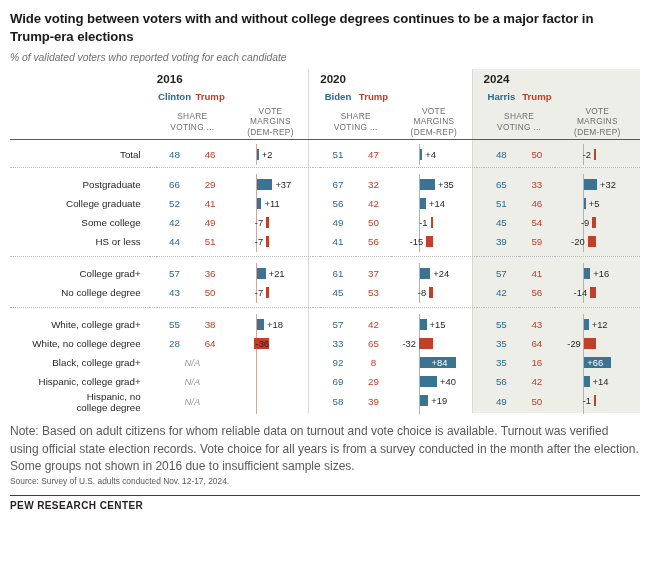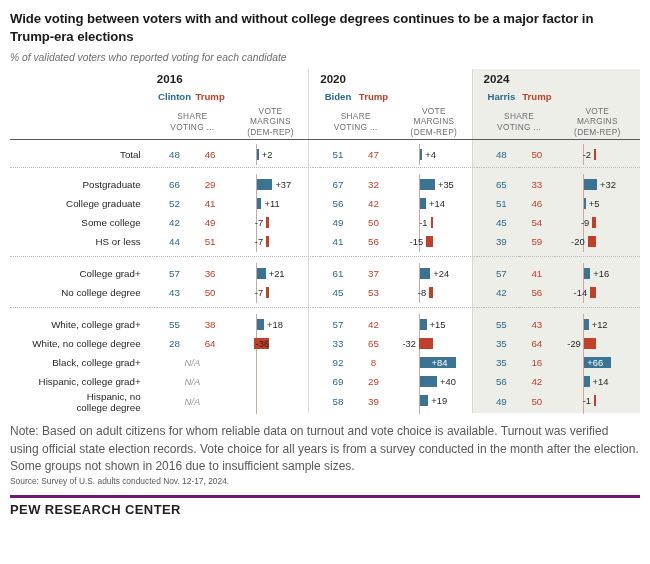--- a/index.html
+++ b/index.html
@@ -137,24 +137,24 @@
     color:#58595b;
     line-height: 1.45;
     margin-top: 10px;
   }
   .source {
     font-size: 8.4px;
     color:#58595b;
     line-height: 1.45;
   }
   .brandline {
-    border-top: 3px solid #701a75;
+    border-top: 1px solid #701a75;
     margin-top: 7px;
     padding-top: 4px;
-    font-size: 13px;
+    font-size: 10px;
     font-weight: bold;
     letter-spacing: .4px;
     color:#231f20;
   }
 </style>
 </head>
 <body>
 
 <div class="wrap">
 

